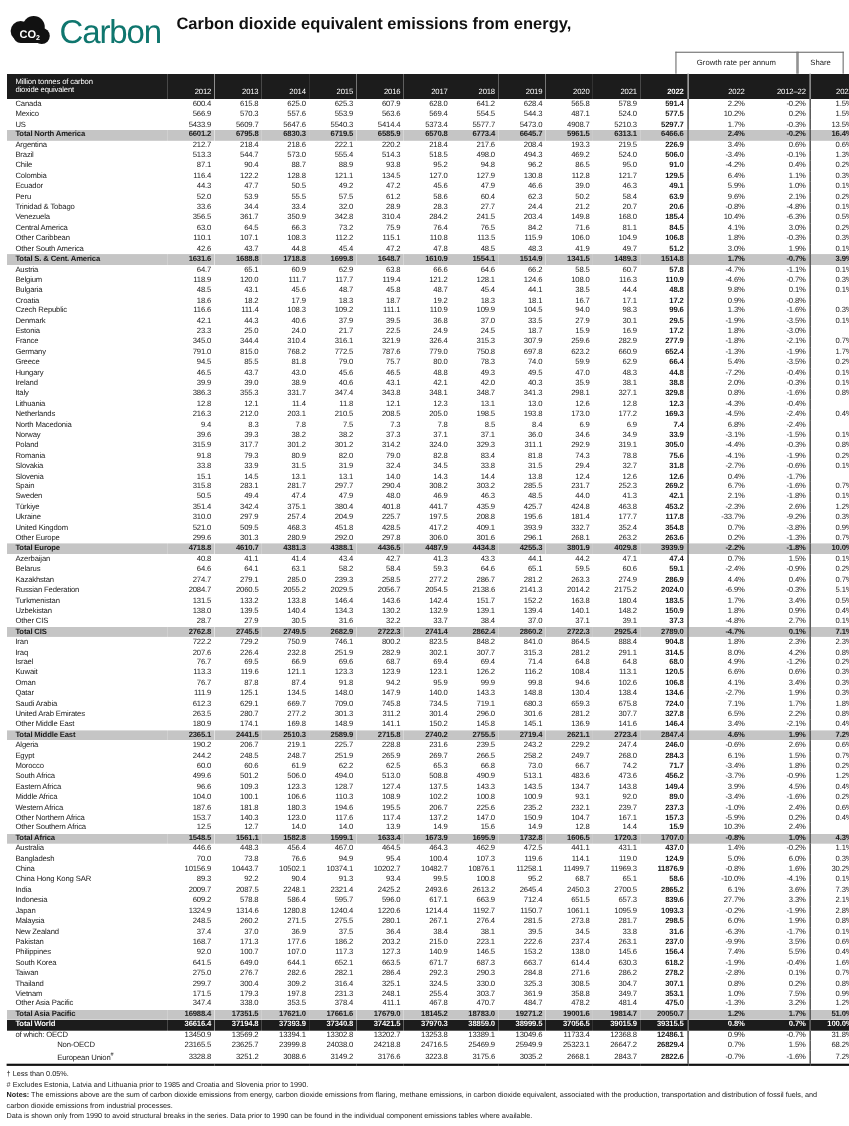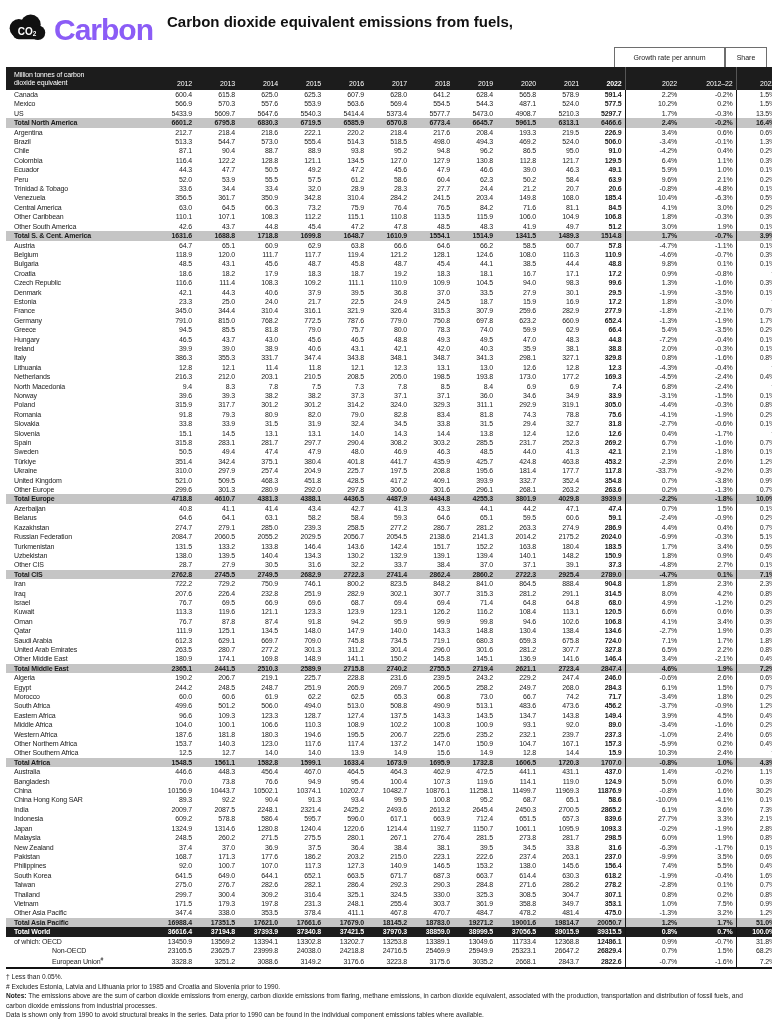--- a/index.html
+++ b/index.html
@@ -4,21 +4,21 @@
 <style>
   html,body{margin:0;padding:0;background:#fff;}
   body{width:772px;height:1024px;overflow:hidden;
        font-family:"Liberation Sans","DejaVu Sans",sans-serif;color:#1a1a1a;}
   .page{padding:8px 5px 0 6px;}
 
   
   .topbar{display:flex;align-items:flex-start;height:58px;}
   .logo-wrap{display:flex;align-items:center;margin-top:4px;}
   .logo-icon{width:42px;height:36px;flex:0 0 auto;}
-  .logo-text{font-size:30px;font-weight:bold;letter-spacing:-1px;margin-left:6px;color:#8b5cf6;}
+  .logo-text{font-size:30px;font-weight:normal;letter-spacing:-1px;margin-left:6px;color:#0f766e;}
   .title-block{margin-left:14px;margin-top:4px;font-size:15px;font-weight:bold;line-height:20px;color:#111;}
   .boxrow{display:flex;height:20px;margin-top:-19px;}
   .boxrow .spacer{flex:1;}
   .hdr-box{border:1px solid #6e6e6e;border-bottom:none;font-size:7px;
            display:flex;align-items:center;justify-content:center;box-sizing:border-box;}
   .growth-box{width:111px;}
   .share-box{width:42px;margin-left:0;}
 
   
   table{border-collapse:collapse;table-layout:fixed;width:761px;}
@@ -57,21 +57,21 @@
           <circle cx="14" cy="17" r="10"></circle>
           <circle cx="27" cy="13" r="11"></circle>
           <circle cx="35" cy="22" r="8"></circle>
           <rect x="7" y="15" width="34" height="14" rx="7"></rect>
         </g>
         <text x="23" y="24" fill="#fff" font-size="11" font-weight="bold" text-anchor="middle" font-family="Liberation Sans, sans-serif">CO<tspan font-size="7" dy="2">2</tspan></text>
       </svg>
       <span class="logo-text">Carbon</span>
     </div>
     <div class="title-block">
-      <div>Carbon dioxide equivalent emissions from fuels,</div>
+      <div>Carbon dioxide equivalent emissions from energy,</div>
     </div>
   </div>
 
   <div class="boxrow">
     <div class="spacer"></div>
     <div class="hdr-box growth-box">Growth rate per annum</div>
     <div class="hdr-box share-box">Share</div>
   </div>
 
   <table>

